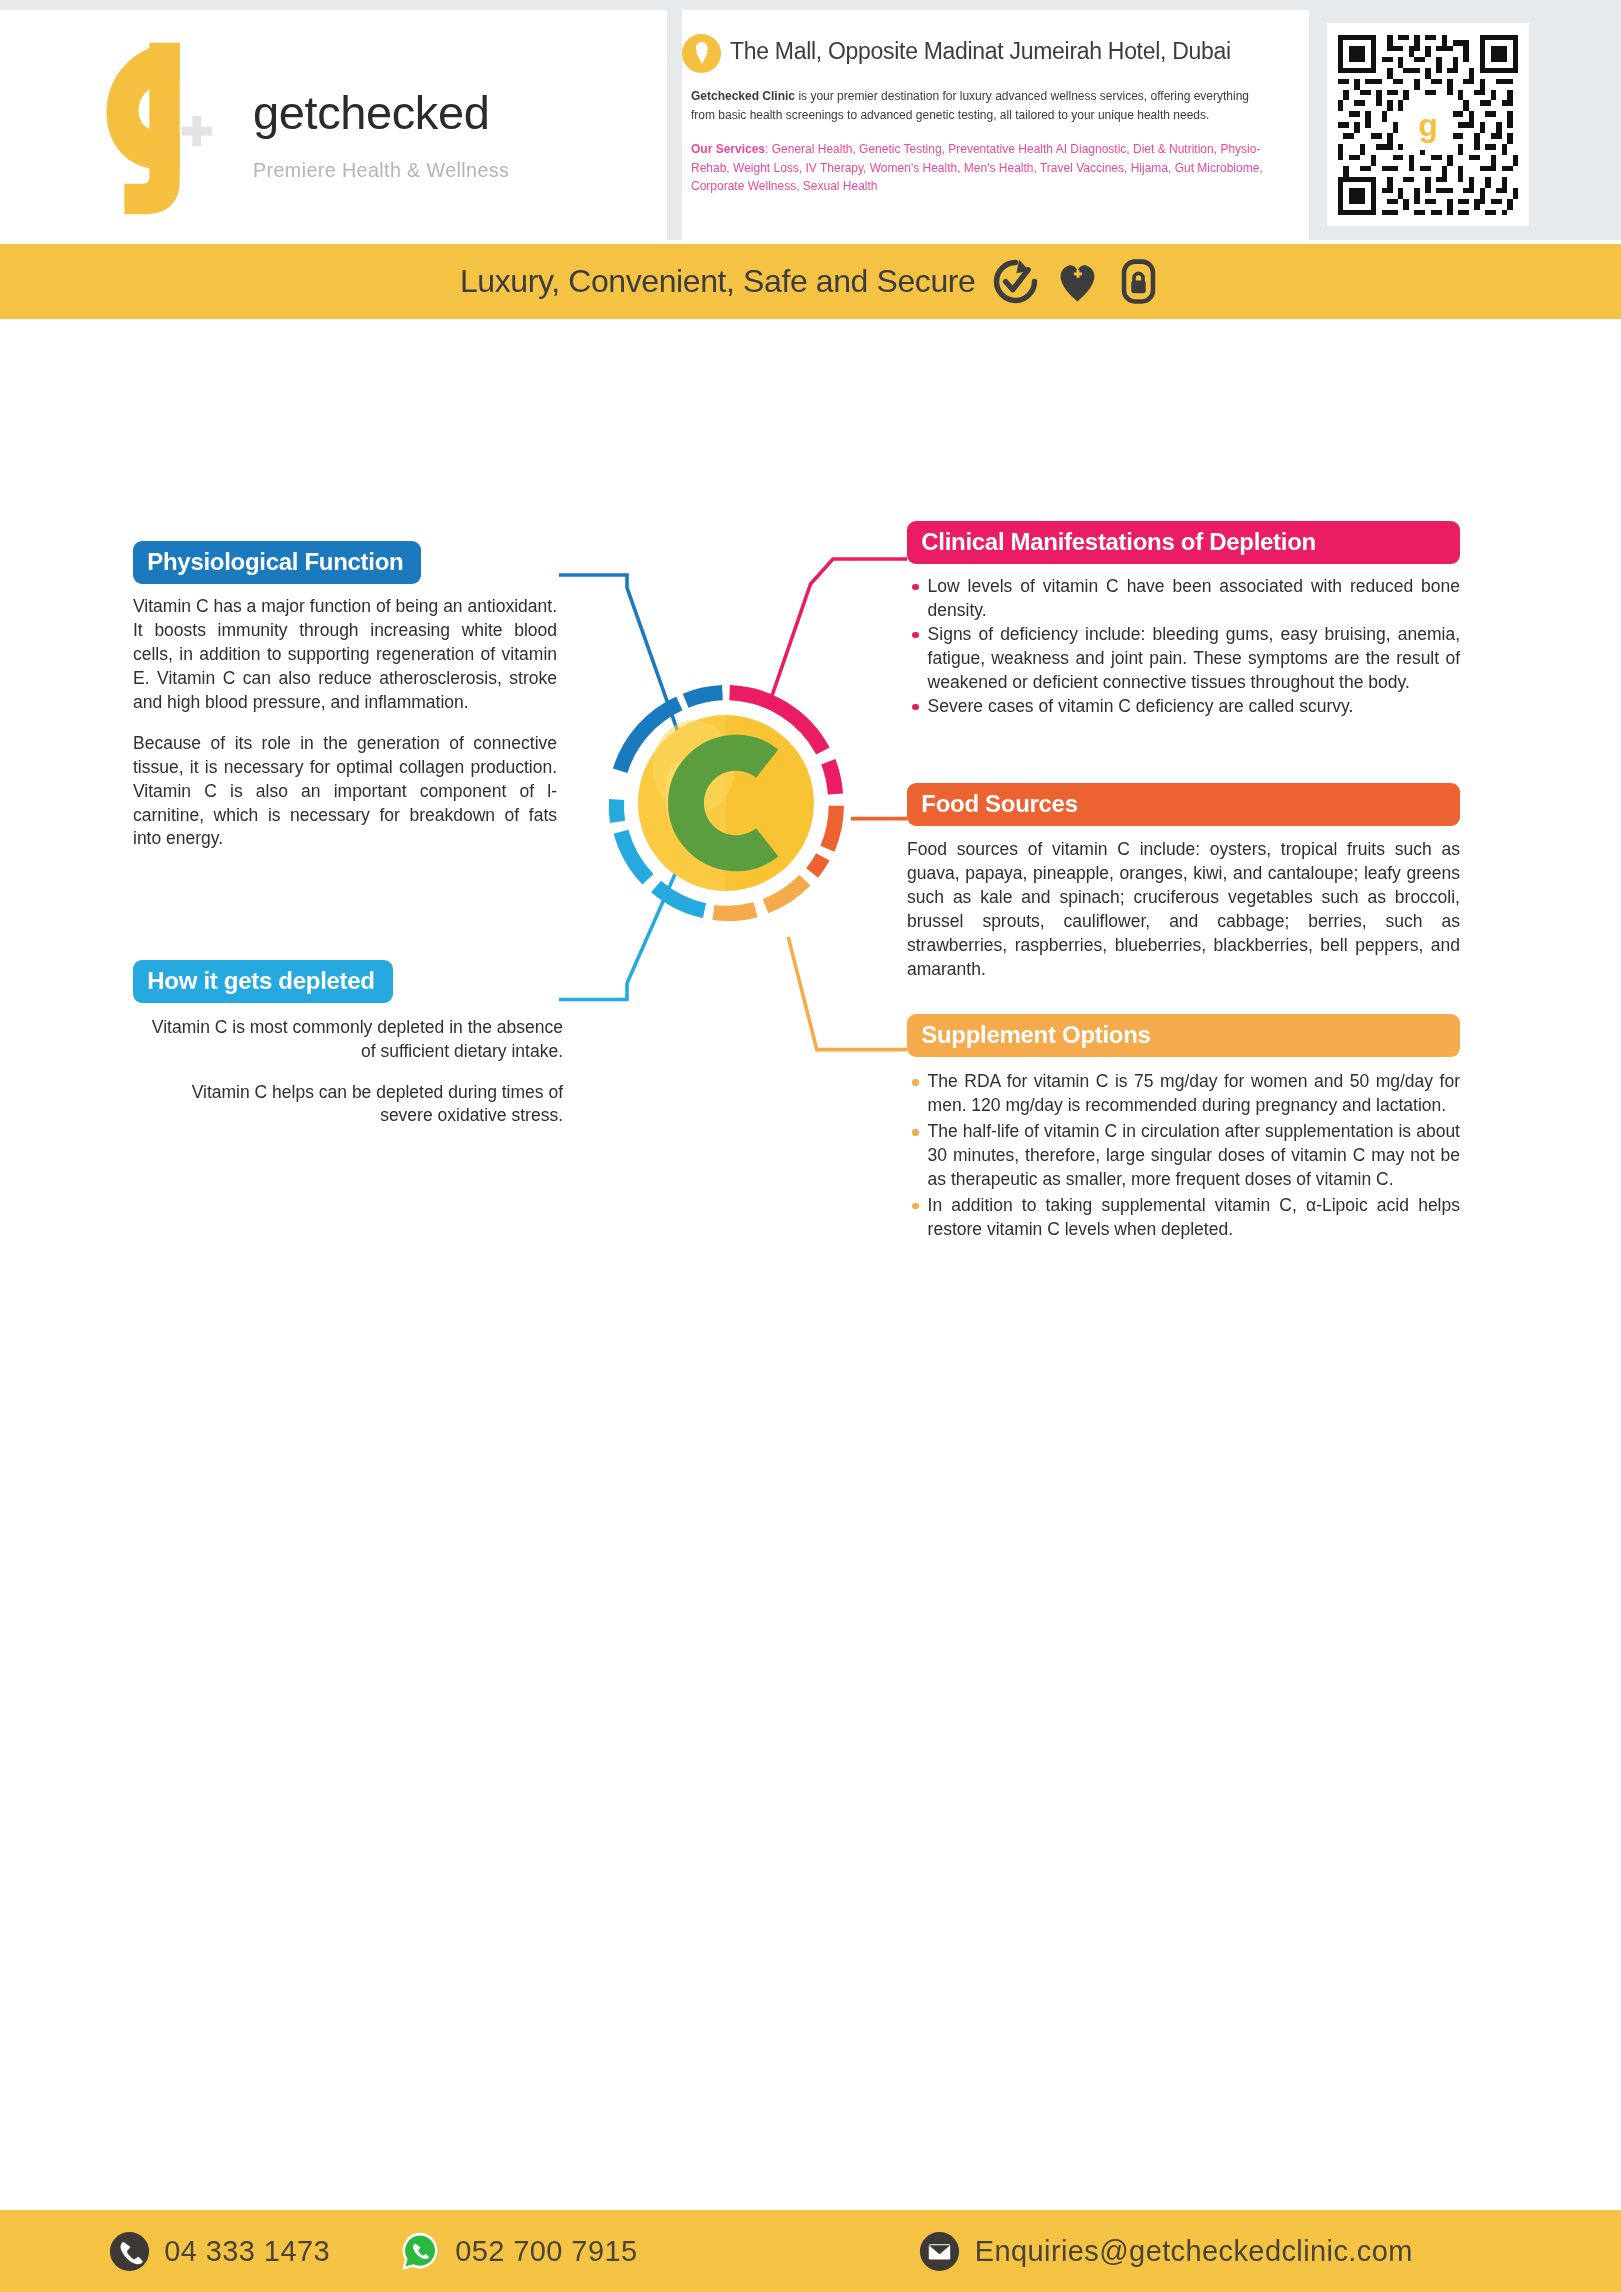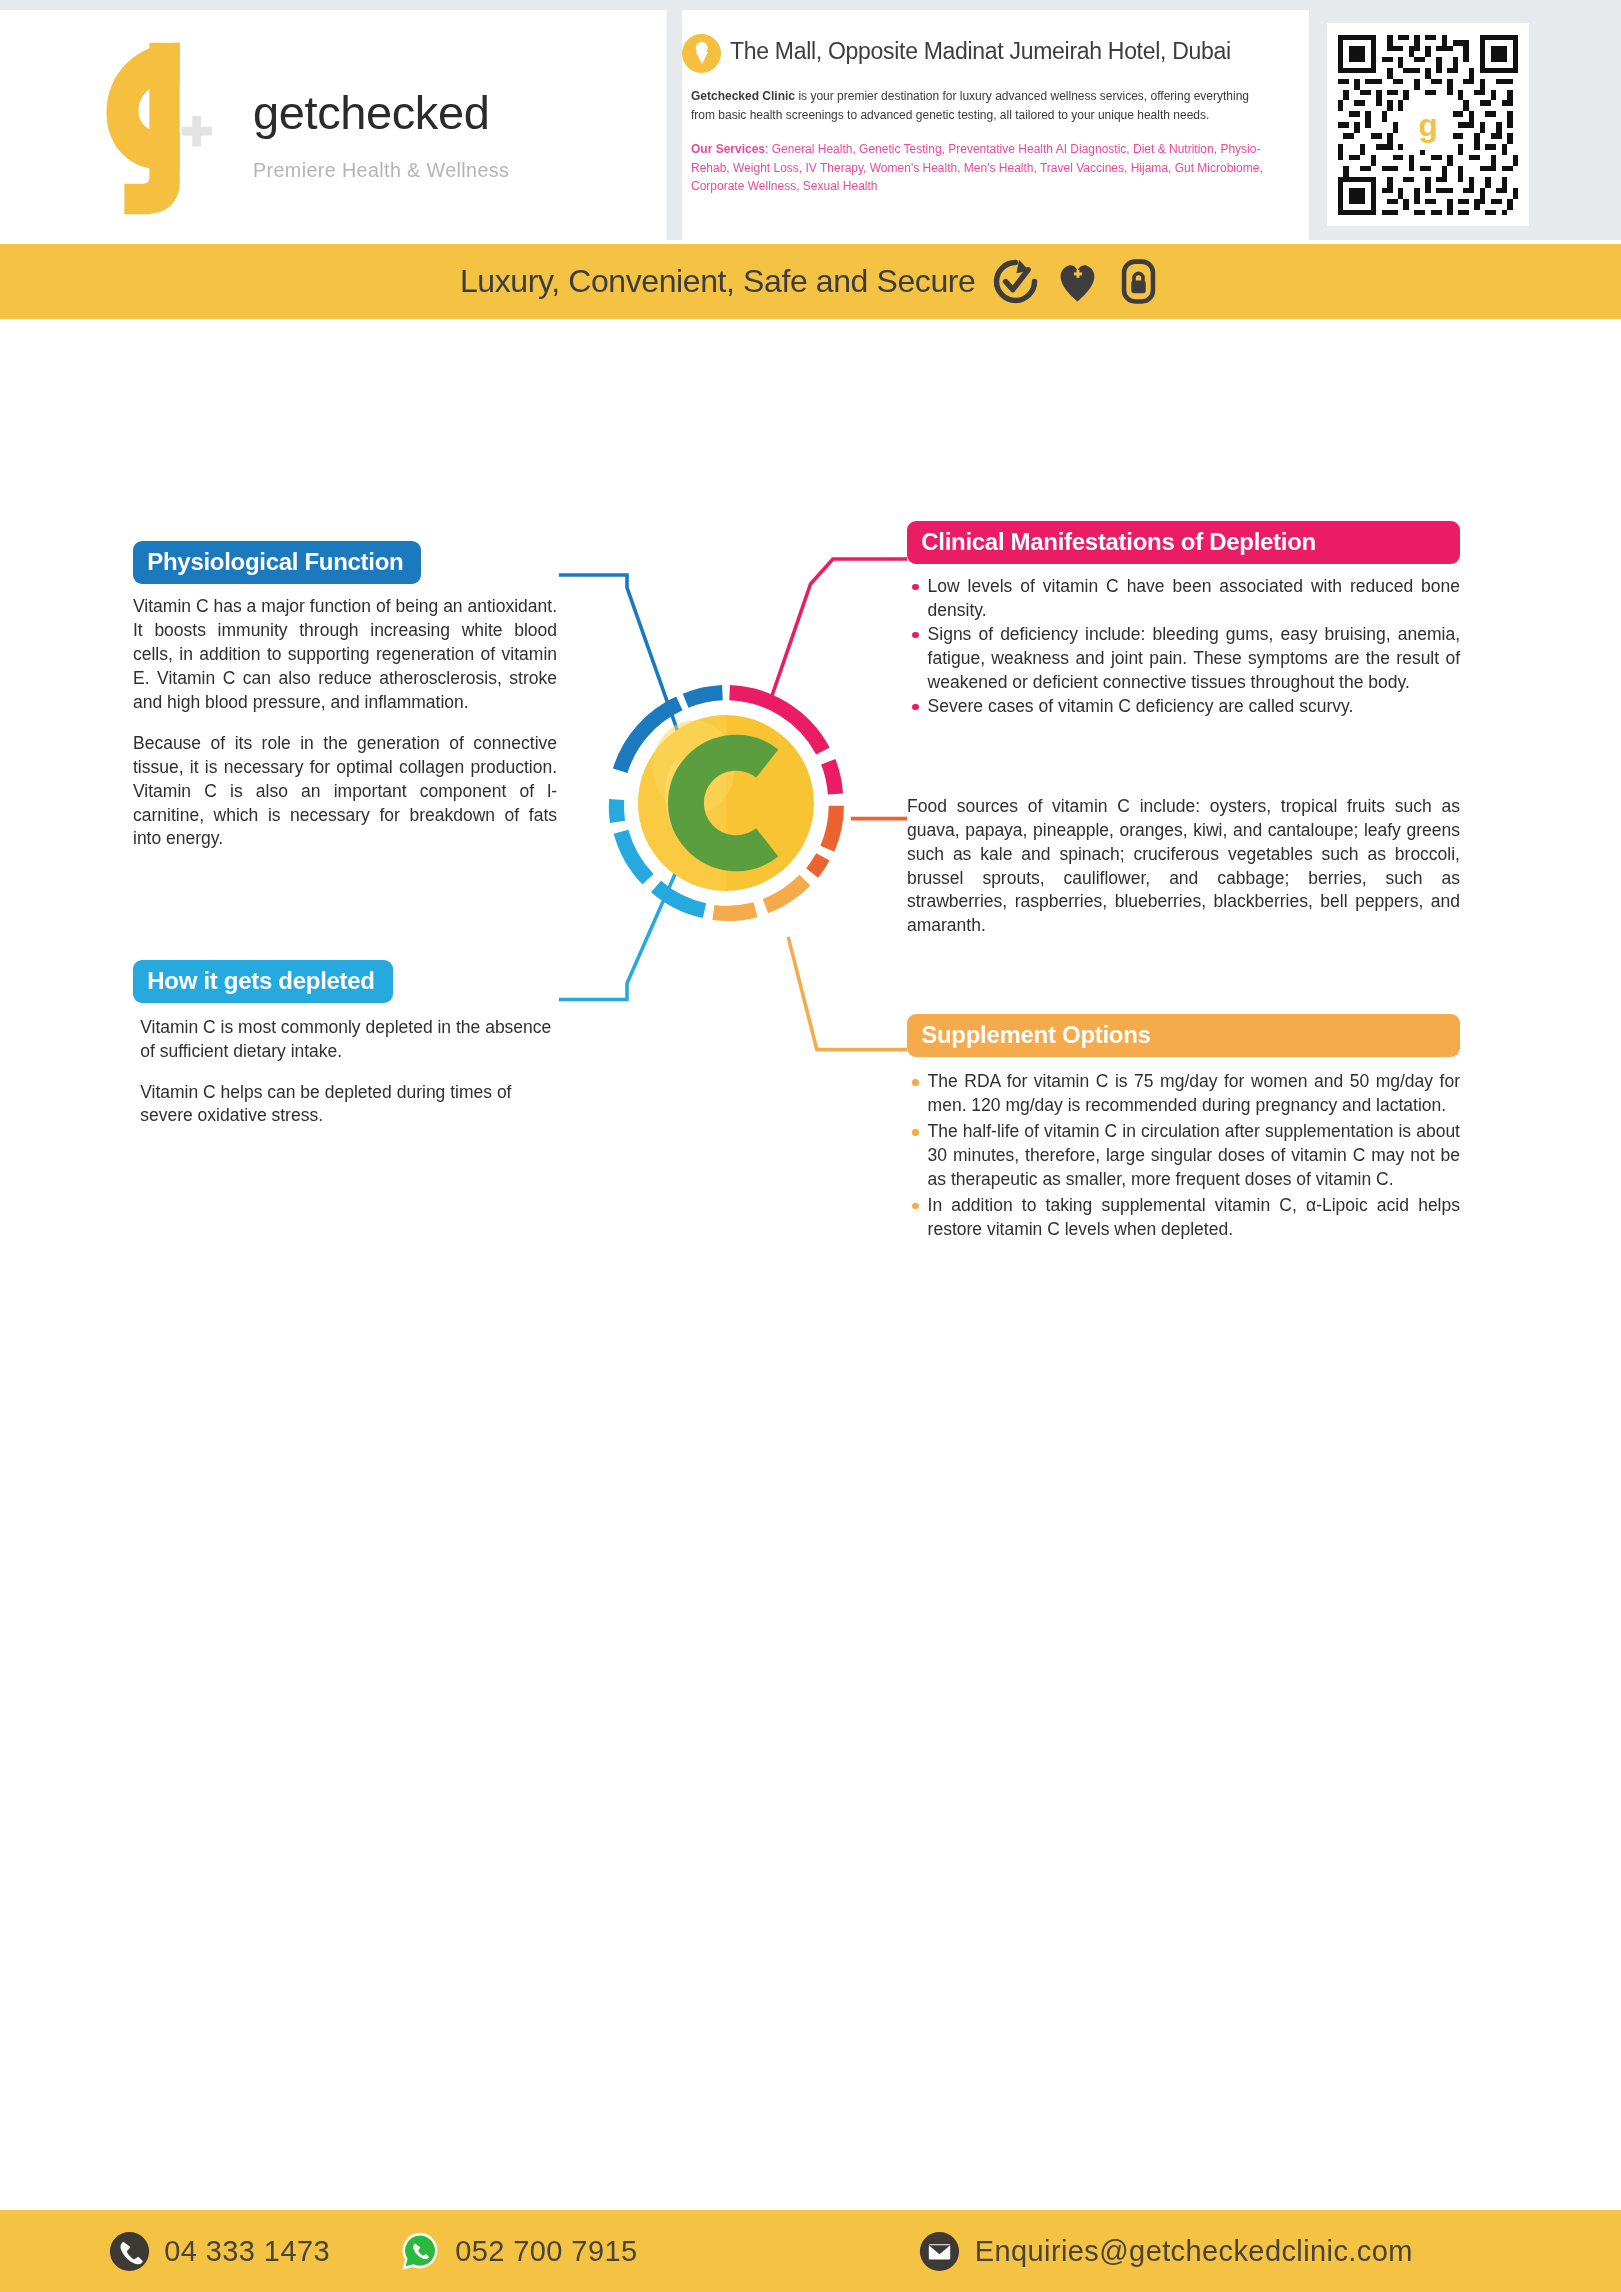--- a/index.html
+++ b/index.html
@@ -229,21 +229,21 @@
   }
 
   
   #panel-phys { left: 133px; top: 222px; width: 424px; }
   #panel-phys .p-head { background: #1b79be; }
   #panel-phys .p-body { margin-top: 10.7px; }
 
   
   #panel-depleted { left: 133px; top: 641px; width: 430px; }
   #panel-depleted .p-head { background: #25a9df; }
-  #panel-depleted .p-body { margin-top: 12.5px; text-align: left; padding-left: 7.2px; }
+  #panel-depleted .p-body { margin-top: 12.5px; text-align: right; padding-left: 7.2px; }
 
   
   #panel-clinical { left: 907px; top: 202px; width: 553px; }
   #panel-clinical .p-head { background: #ea1c64; display: block; }
   #panel-clinical ul { margin-top: 10.7px; }
   #panel-clinical ul.bullets li::before { background: #ea1c64; }
 
   
   #panel-food { left: 907px; top: 464px; width: 553px; }
   #panel-food .p-head { background: #ec6230; display: block; }
@@ -550,20 +550,21 @@
     <div class="panel" id="panel-clinical">
       <div class="p-head">Clinical Manifestations of Depletion</div>
       <ul class="bullets">
         <li>Low levels of vitamin C have been associated with reduced bone density.</li>
         <li>Signs of deficiency include: bleeding gums, easy bruising, anemia, fatigue, weakness and joint pain. These symptoms are the result of weakened or deficient connective tissues throughout the body.</li>
         <li>Severe cases of vitamin C deficiency are called scurvy.</li>
       </ul>
     </div>
 
     <div class="panel" id="panel-food">
+      <div class="p-head">Food Sources</div>
       <div class="p-body">
         <p>Food sources of vitamin C include: oysters, tropical fruits such as guava, papaya, pineapple, oranges, kiwi, and cantaloupe; leafy greens such as kale and spinach; cruciferous vegetables such as broccoli, brussel sprouts, cauliflower, and cabbage; berries, such as strawberries, raspberries, blueberries, blackberries, bell peppers, and amaranth.</p>
       </div>
     </div>
 
     <div class="panel" id="panel-supp">
       <div class="p-head">Supplement Options</div>
       <ul class="bullets">
         <li>The RDA for vitamin C is 75 mg/day for women and 50 mg/day for men. 120 mg/day is recommended during pregnancy and lactation.</li>
         <li>The half-life of vitamin C in circulation after supplementation is about 30 minutes, therefore, large singular doses of vitamin C may not be as therapeutic as smaller, more frequent doses of vitamin C.</li>

